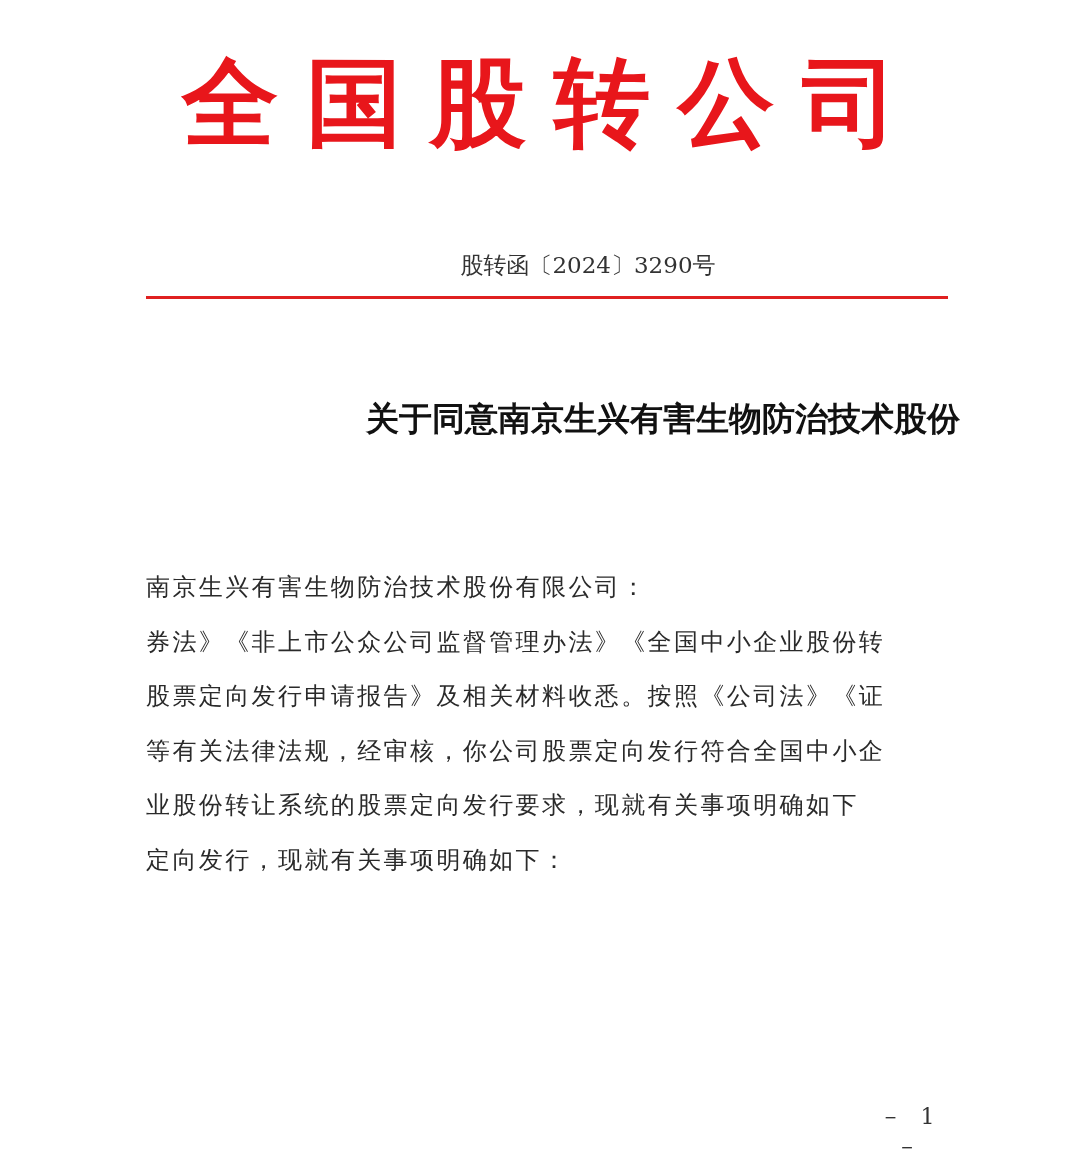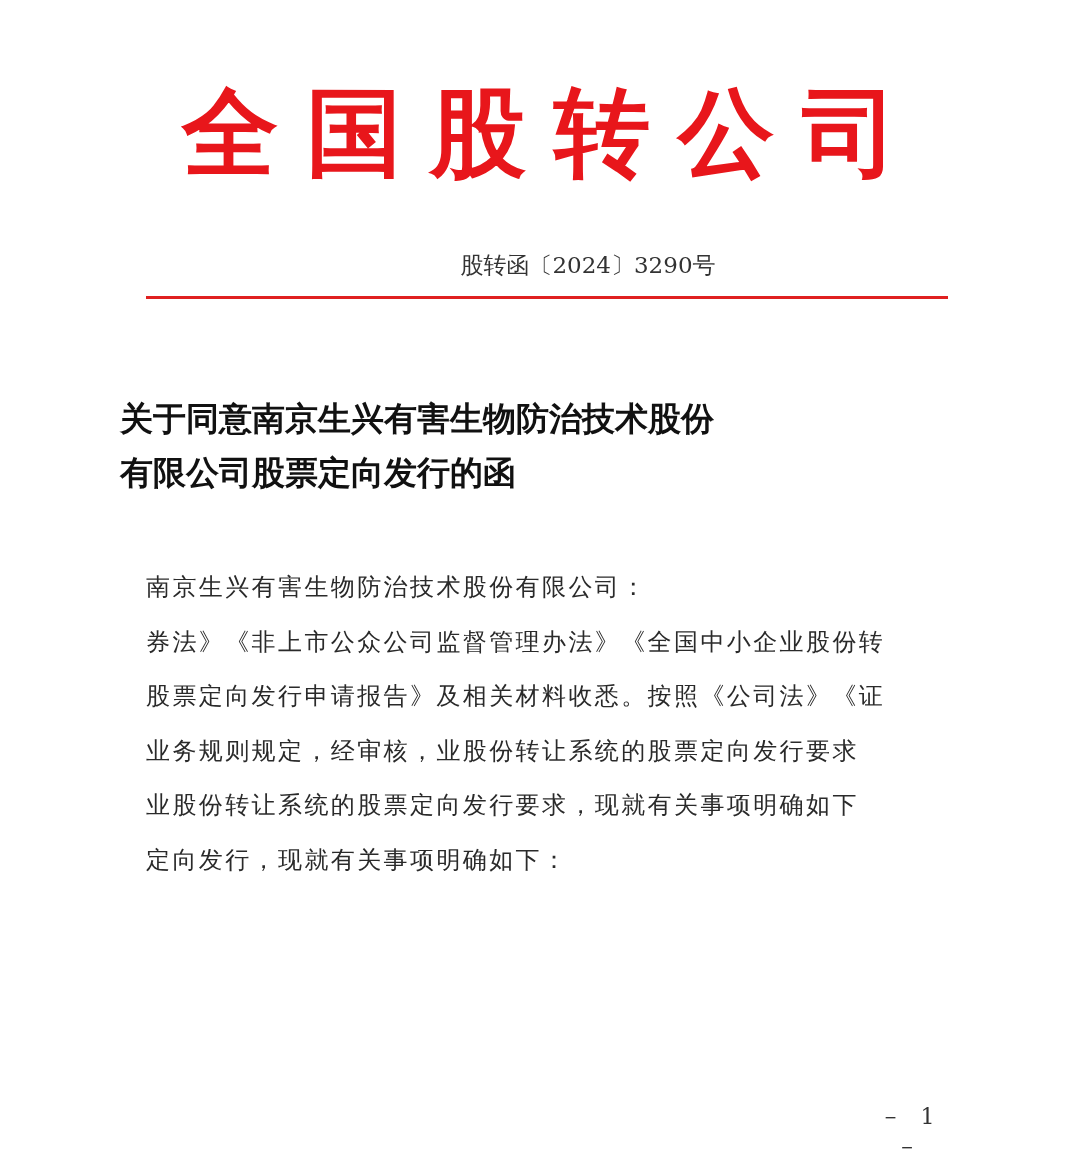--- a/index.html
+++ b/index.html
@@ -21,21 +21,20 @@
       top: 48px;
       width: 1080px;
       text-align: center;
       font-family: "DejaVu Serif", "Liberation Serif", serif;
       font-weight: bold;
       font-size: 96px;
       line-height: 110px;
       letter-spacing: 28px;
       padding-left: 28px;
       box-sizing: border-box;
-      margin-top: 30px;
     }
     .doc-number {
       position: absolute;
       left: 0;
       top: 248px;
       width: 1080px;
       text-align: center;
       font-size: 23px;
       line-height: 34px;
       color: #333333;
@@ -46,21 +45,21 @@
       left: 146px;
       top: 296px;
       width: 802px;
       height: 3px;
     }
     .title {
       position: absolute;
       left: 120px;
       top: 392px;
       width: 840px;
-      text-align: left;
+      text-align: right;
       font-weight: bold;
       font-size: 33px;
       line-height: 54px;
       color: #111111;
     }
     .title .line { display: block; }
     .body-text {
       position: absolute;
       left: 146px;
       top: 560px;
@@ -92,25 +91,24 @@
 <body>
 
 <div class="masthead" style="color:#e8161b;">全国股转公司</div>
 
 <div class="doc-number">股转函〔2024〕3290号</div>
 
 <div class="red-rule" style="background:#e02020;"></div>
 
 <div class="title">
   <span class="line">关于同意南京生兴有害生物防治技术股份</span>
-  <span class="line">有限公司股票定向发行的函</span>
 </div>
 
 <div class="body-text">
   <span class="ln">南京生兴有害生物防治技术股份有限公司：</span>
   <span class="ln">券法》《非上市公众公司监督管理办法》《全国中小企业股份转</span>
   <span class="ln">股票定向发行申请报告》及相关材料收悉。按照《公司法》《证</span>
-  <span class="ln">业务规则规定，经审核，业股份转让系统的股票定向发行要求</span>
+  <span class="ln">等有关法律法规，经审核，你公司股票定向发行符合全国中小企</span>
   <span class="ln">业股份转让系统的股票定向发行要求，现就有关事项明确如下</span>
   <span class="ln">定向发行，现就有关事项明确如下：</span>
 </div>
 
 <div class="page-number">－ 1 －</div>
 
 </body></html>

